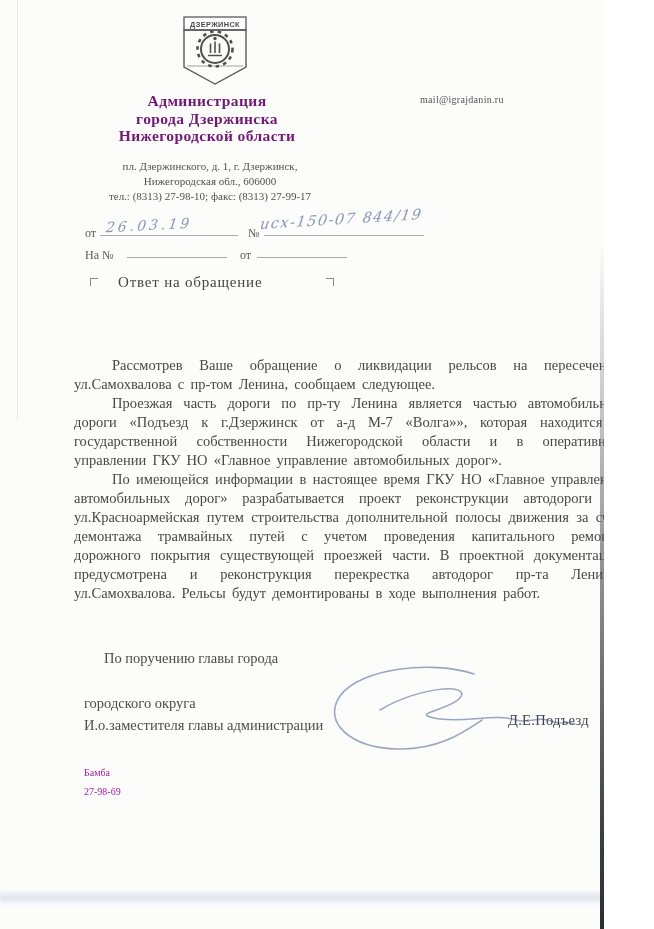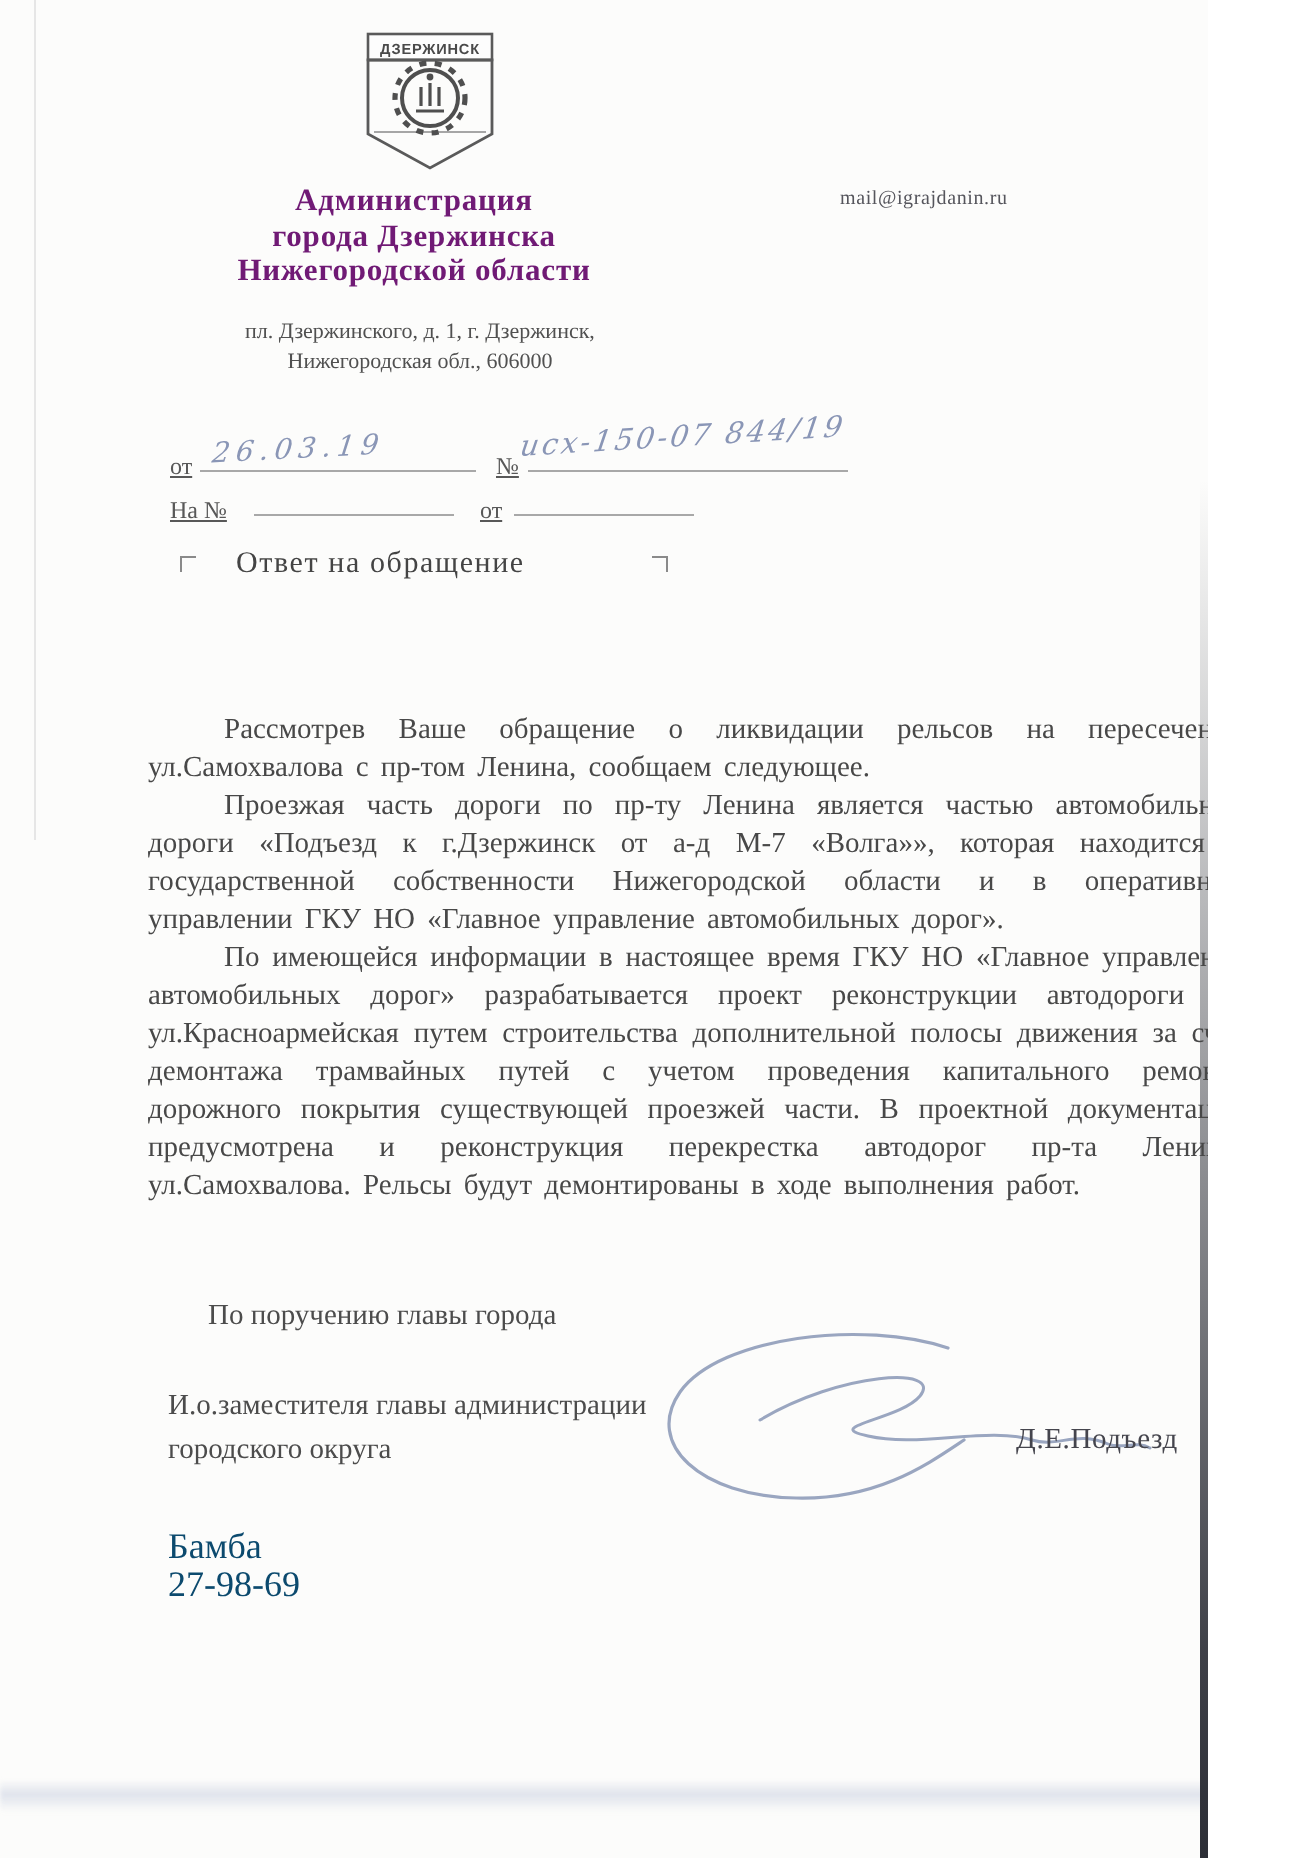--- a/index.html
+++ b/index.html
@@ -36,21 +36,21 @@
   }
   .email {
     position: absolute; left: 420px; top: 94px;
     font-size: 10px; color: #55555c; letter-spacing: 0.3px;
   }
   .address {
     position: absolute; left: 64px; top: 159px; width: 292px;
     text-align: center; font-size: 11px; line-height: 15.2px; color: #505050;
   }
   
-  .ref-label { position: absolute; font-size: 12px; color: #585858; text-decoration: underline; }
+  .ref-label { position: absolute; font-size: 12px; color: #585858; }
   .ref-line  { position: absolute; border-bottom: 1px solid #a8a8a8; height: 12px; }
   .handwriting {
     position: absolute;
     font-family: "DejaVu Serif", serif;
     font-style: italic;
     color: #8a96b6;
     white-space: nowrap;
   }
   .hw-date   { left: 106px; top: 217px; font-size: 14px; letter-spacing: 3px; transform: rotate(-3deg) skewX(-10deg); }
   .hw-number { left: 260px; top: 211px; font-size: 14.5px; letter-spacing: 1.5px; transform: rotate(-3.5deg) skewX(-12deg); }
@@ -67,21 +67,21 @@
     font-size: 14.5px; line-height: 19px; text-align: justify;
     word-spacing: 2.5px; color: #484848; margin-left: 12px;
   }
   .body-text p { text-indent: 38px; }
   
   .on-behalf { position: absolute; left: 84px; top: 650px; font-size: 14.5px; color: #4c4c4c; margin-left: 20px; }
   .position  { position: absolute; left: 84px; top: 693px; font-size: 14.5px; line-height: 21.5px; color: #4c4c4c; }
   .sig-scribble { position: absolute; left: 322px; top: 656px; width: 258px; height: 108px; }
   .signer-name { position: absolute; left: 508px; top: 712px; font-size: 14.5px; color: #45454d; letter-spacing: 0.3px; }
   
-  .executor { position: absolute; left: 84px; top: 764px; font-size: 18px; line-height: 18.5px; color: #0c4a6e; }
+  .executor { position: absolute; left: 84px; top: 764px; font-size: 10px; line-height: 18.5px; color: #a21caf; }
 </style>
 </head>
 <body>
 
 <div class="page">
 
   <div class="scan-left-line"></div>
   <div class="scan-bottom-band"></div>
   <div class="scan-right-edge"></div>
 
@@ -100,20 +100,21 @@
     <div>Администрация</div>
     <div>города Дзержинска</div>
     <div>Нижегородской области</div>
   </div>
 
   <div class="email">mail@igrajdanin.ru</div>
 
   <div class="address">
     <div>пл. Дзержинского, д. 1, г. Дзержинск,</div>
     <div>Нижегородская обл., 606000</div>
+    <div>тел.: (8313) 27-98-10;  факс: (8313) 27-99-17</div>
   </div>
 
   <span class="ref-label" style="left:85px; top:226px;">от</span>
   <span class="ref-line" style="left:100px; top:224px; width:138px;"></span>
   <span class="handwriting hw-date">26.03.19</span>
   <span class="ref-label" style="left:248px; top:226px;">№</span>
   <span class="ref-line" style="left:264px; top:224px; width:160px;"></span>
   <span class="handwriting hw-number">исх-150-07 844/19</span>
 
   <span class="ref-label" style="left:85px; top:248px;">На №</span>
@@ -126,22 +127,22 @@
   <span class="corner-mark corner-right"></span>
 
   <div class="body-text">
     <p>Рассмотрев Ваше обращение о ликвидации рельсов на пересечении ул.Самохвалова с пр-том Ленина, сообщаем следующее.</p>
     <p>Проезжая часть дороги по пр-ту Ленина является частью автомобильной дороги «Подъезд к г.Дзержинск от а-д М-7 «Волга»», которая находится в государственной собственности Нижегородской области и в оперативном управлении ГКУ НО «Главное управление автомобильных дорог».</p>
     <p>По имеющейся информации в настоящее время ГКУ НО «Главное управление автомобильных дорог» разрабатывается проект реконструкции автодороги по ул.Красноармейская путем строительства дополнительной полосы движения за счет демонтажа трамвайных путей с учетом проведения капитального ремонта дорожного покрытия существующей проезжей части. В проектной документации предусмотрена и реконструкция перекрестка автодорог пр-та Ленина-ул.Самохвалова. Рельсы будут демонтированы в ходе выполнения работ.</p>
   </div>
 
   <div class="on-behalf">По поручению главы города</div>
   <div class="position">
+    <div>городского округа</div>
     <div>И.о.заместителя главы администрации</div>
-    <div>городского округа</div>
   </div>
 
   <svg class="sig-scribble" viewBox="0 0 258 108">
     <path d="M152,18 C110,4 38,12 18,40 C0,66 28,92 76,93 C117,94 142,76 160,64" fill="none" stroke="#9aa6c0" stroke-width="1.6" stroke-linecap="round"></path>
     <path d="M58,54 C98,30 150,27 138,42 C128,54 88,57 112,62 C138,68 172,57 194,64 C207,68 216,59 232,66 C239,69 246,64 253,68" fill="none" stroke="#9aa6c0" stroke-width="1.5" stroke-linecap="round"></path>
   </svg>
 
   <div class="signer-name">Д.Е.Подъезд</div>
 
   <div class="executor">

